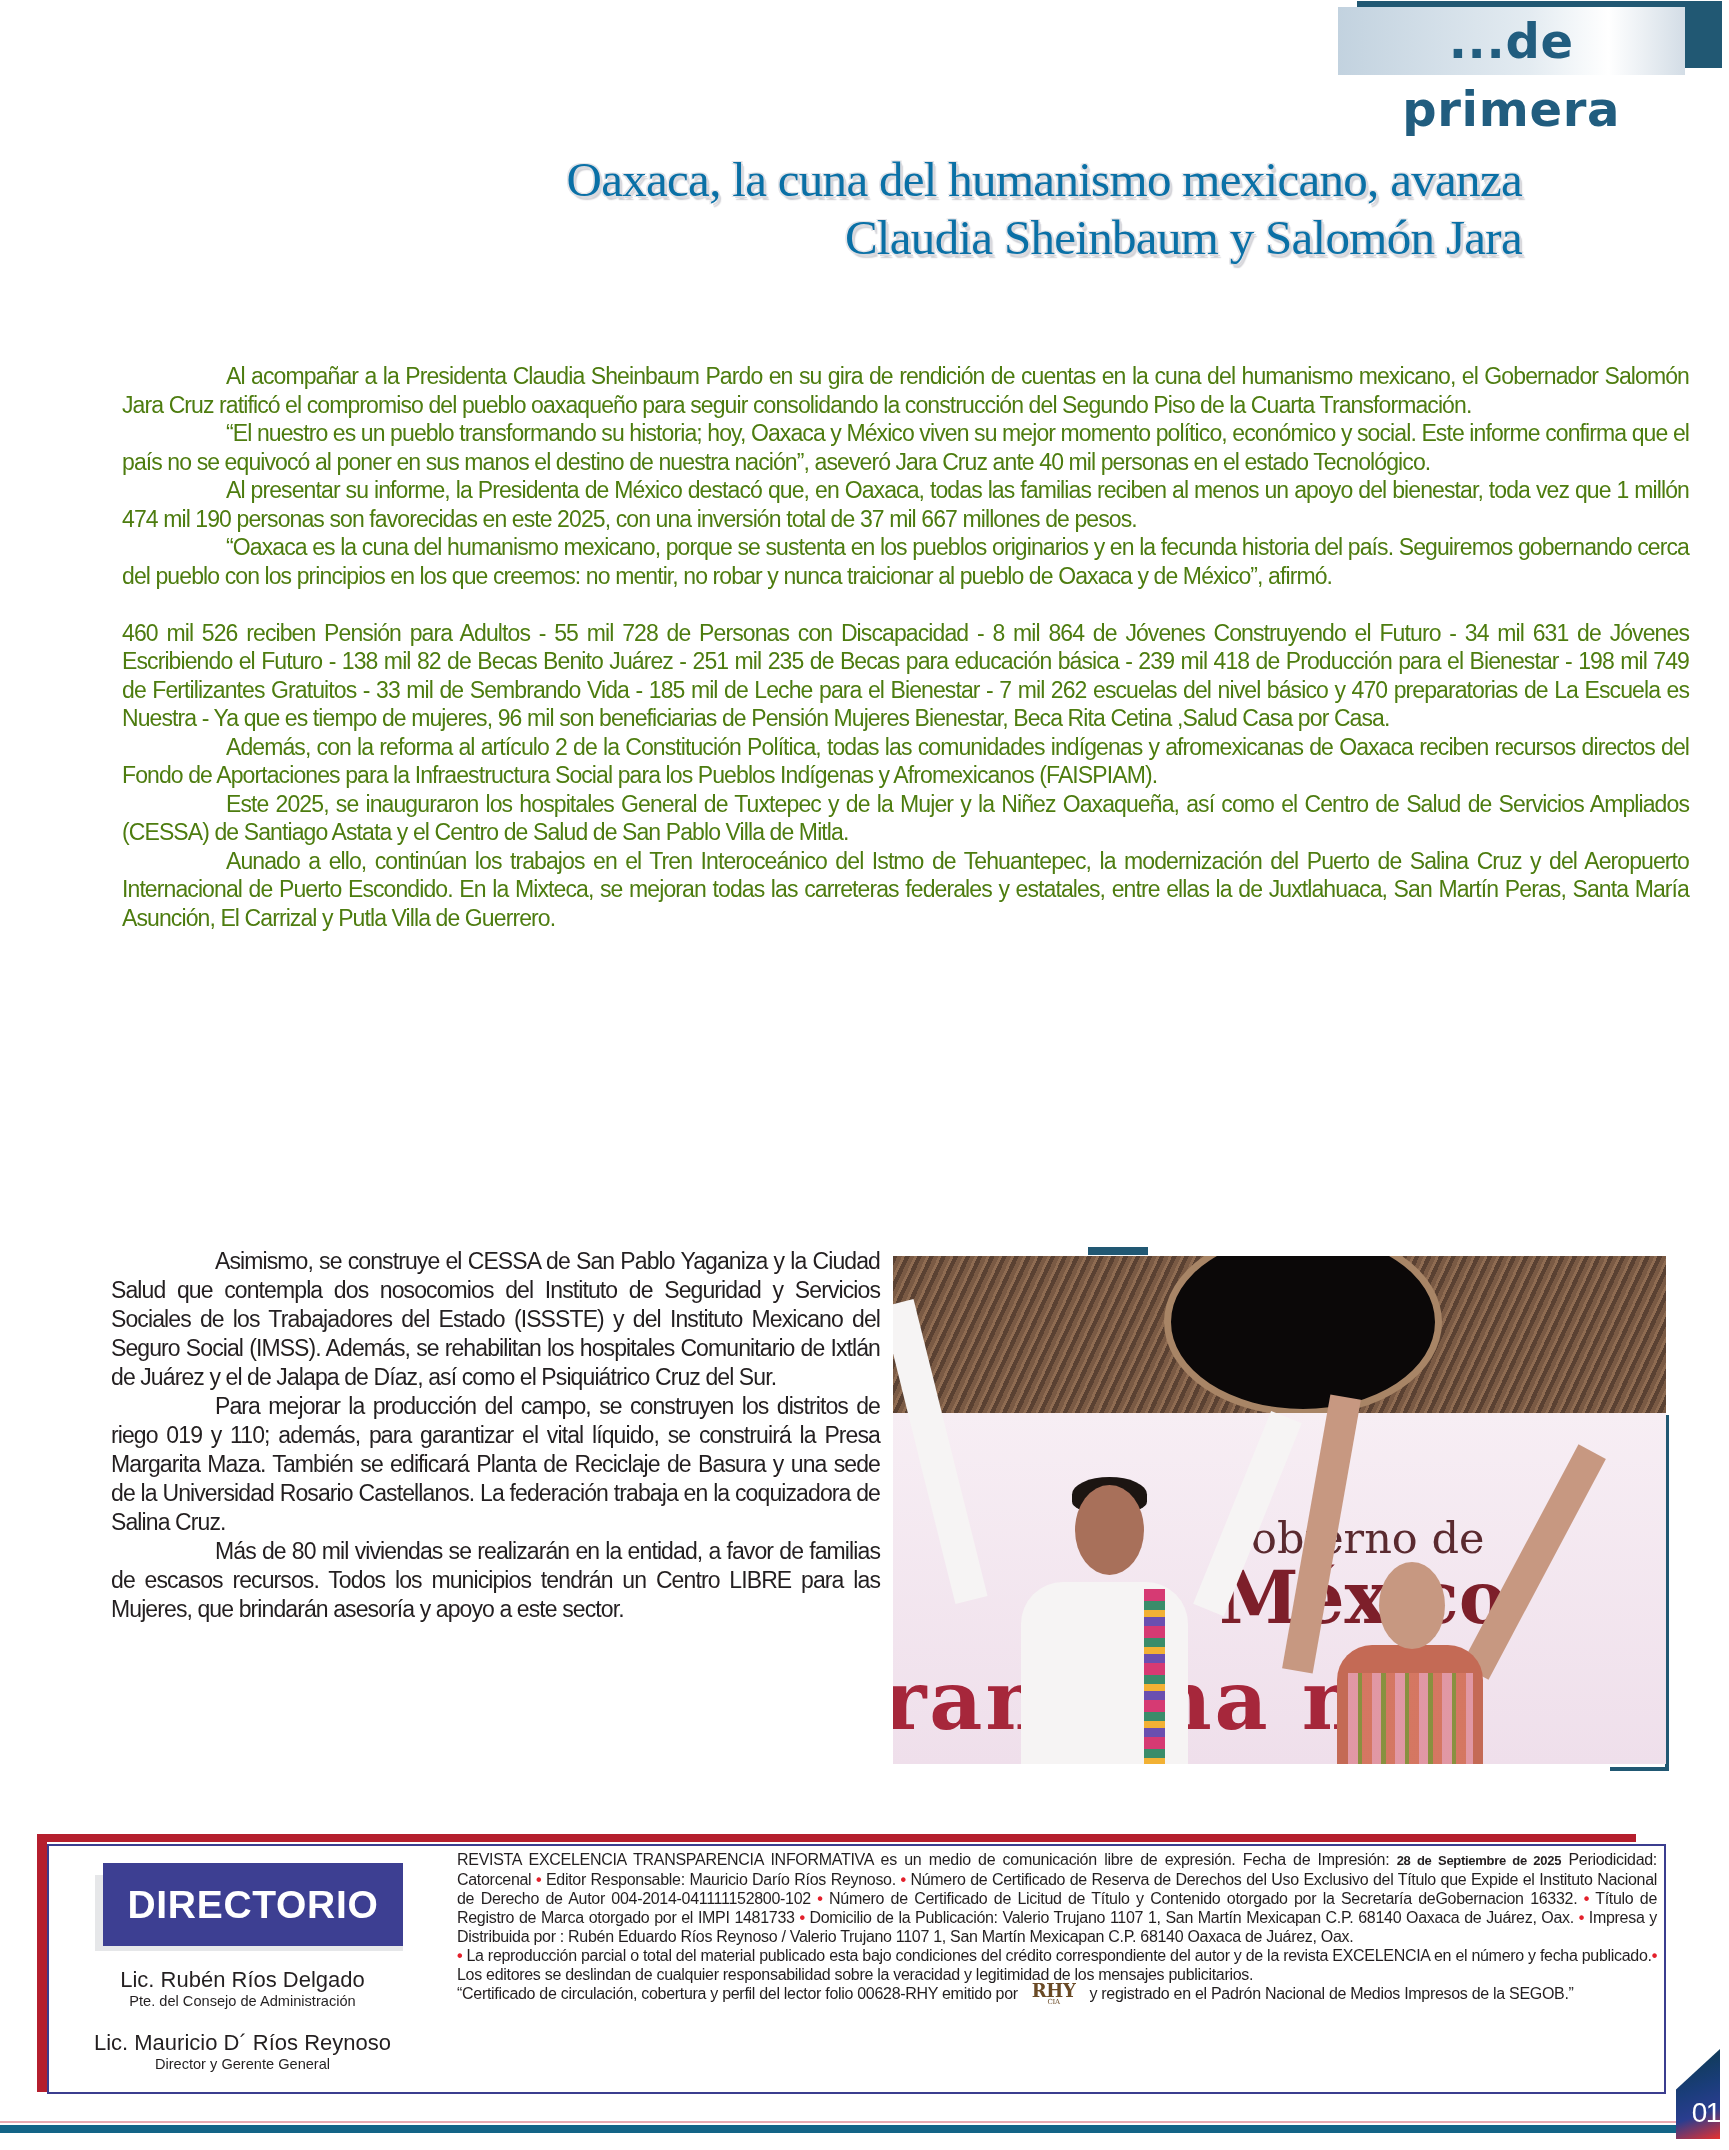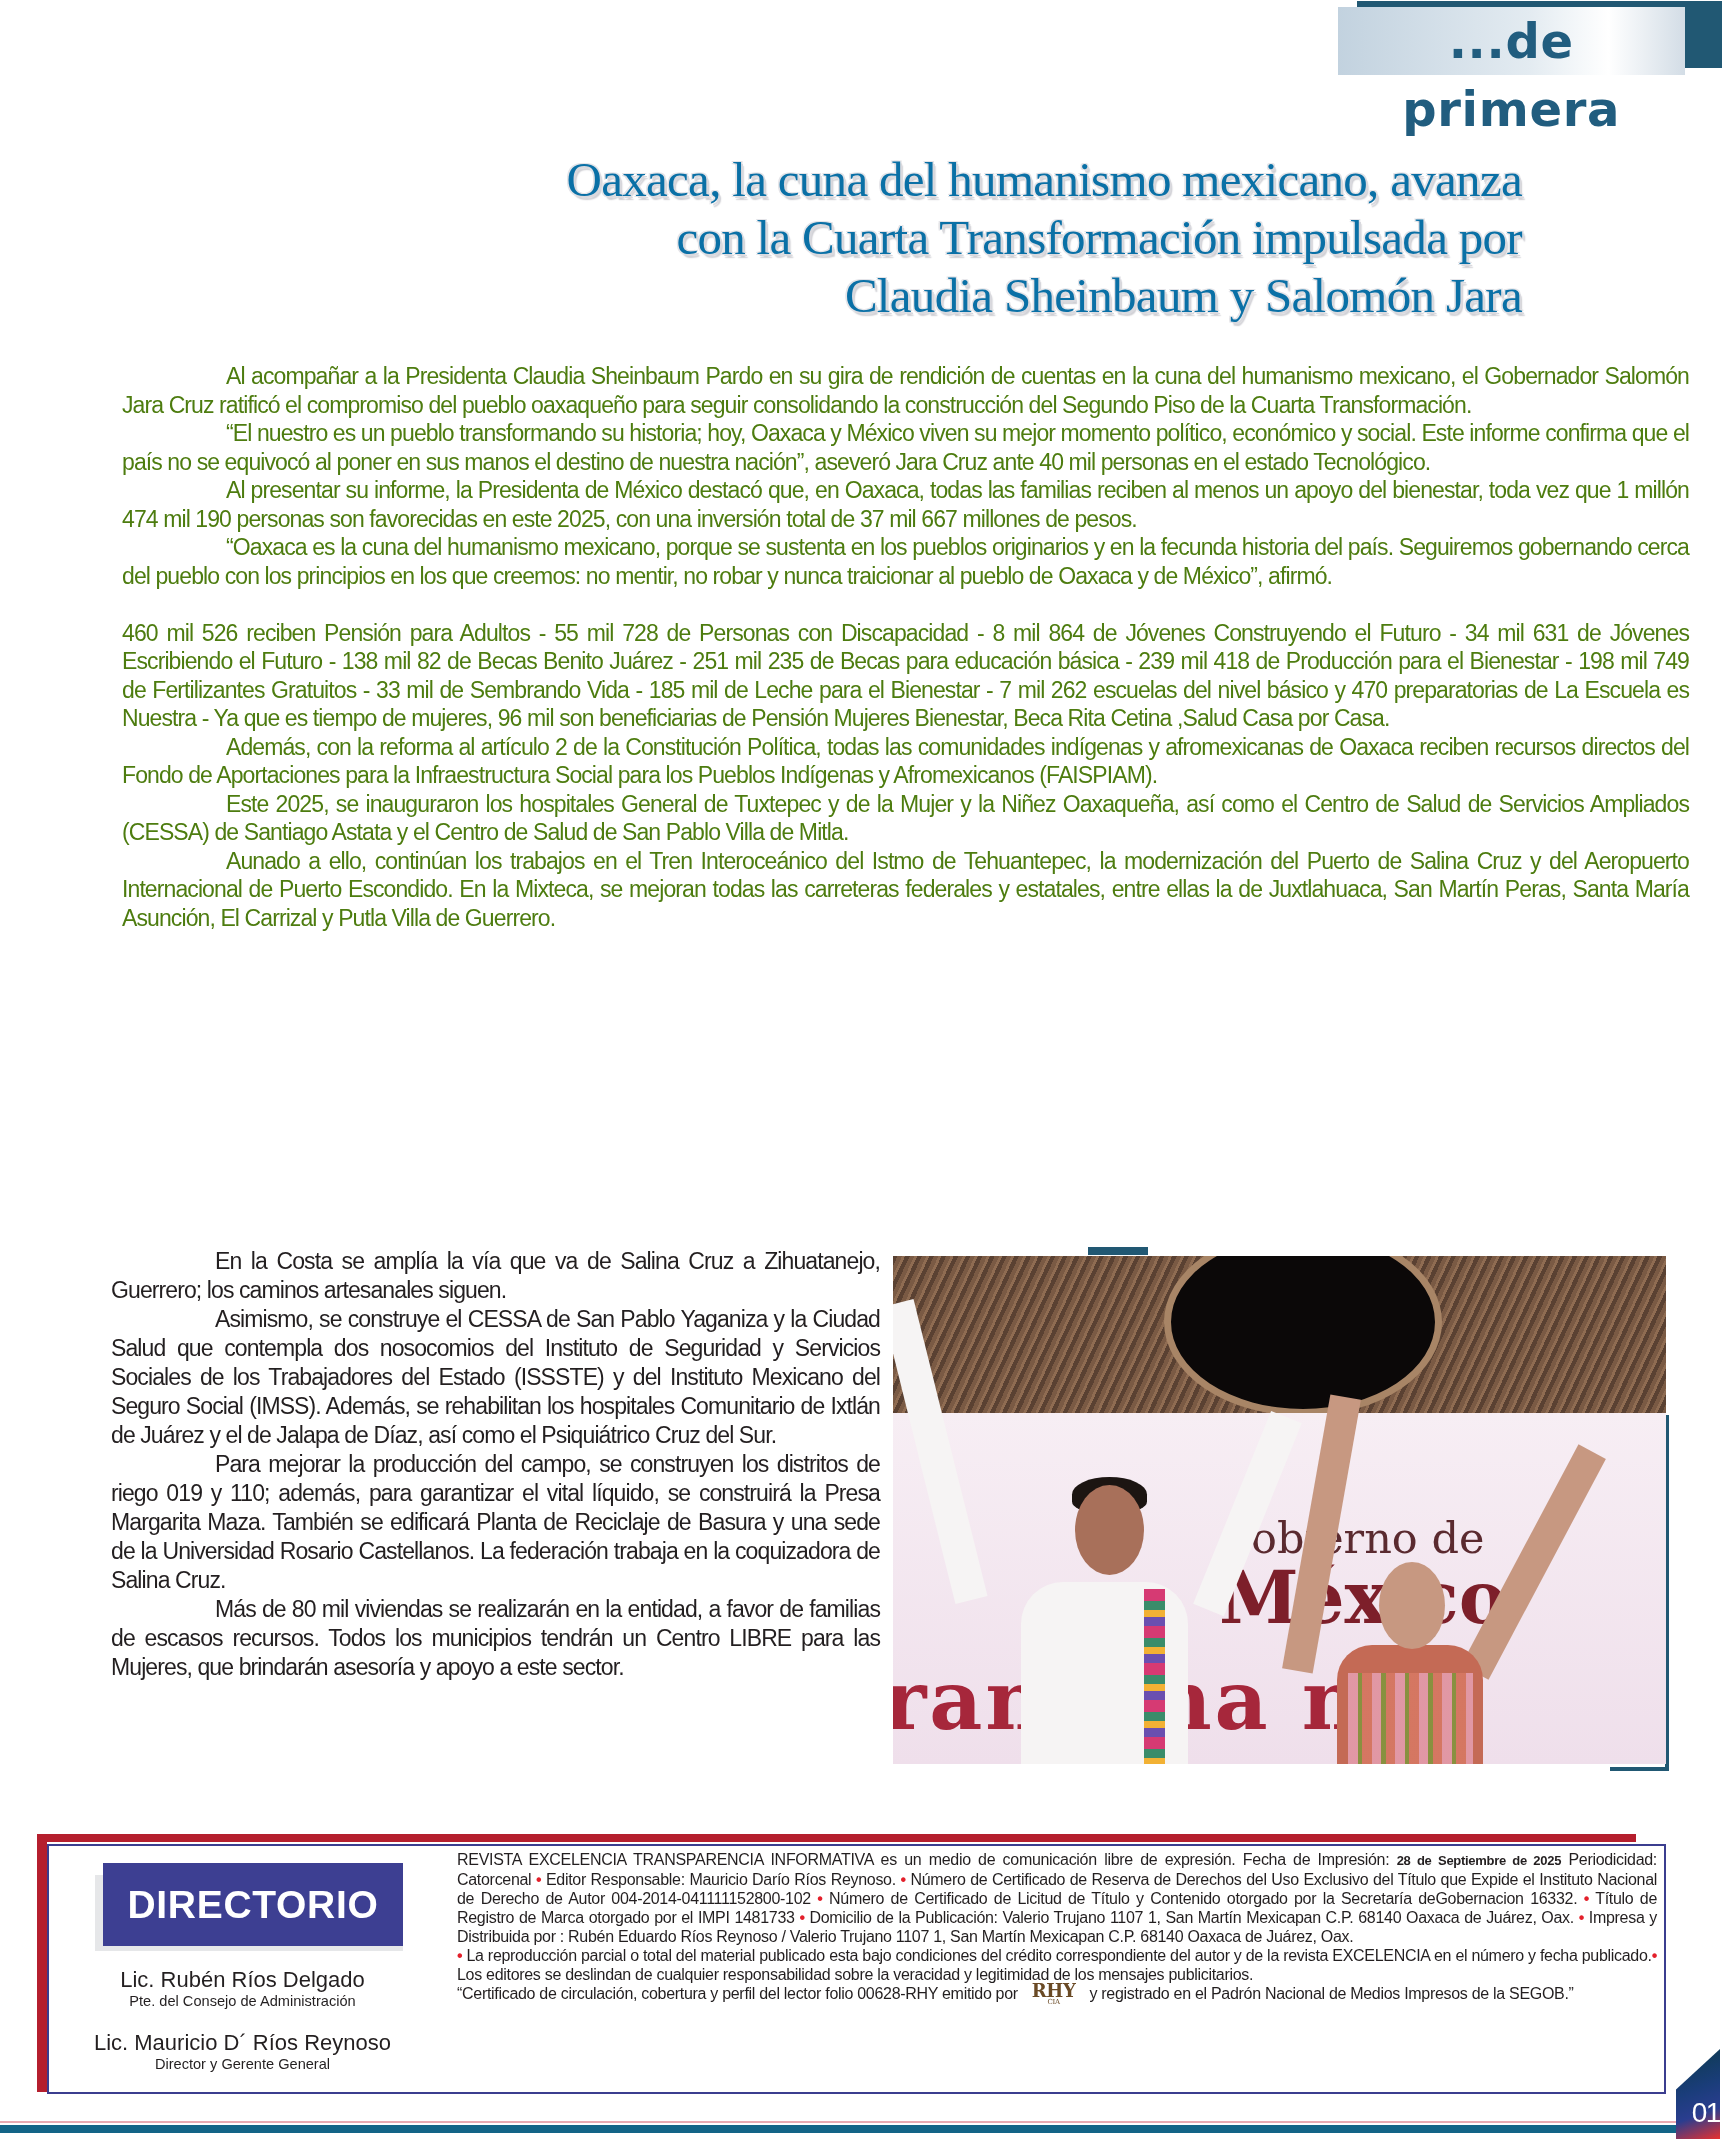--- a/index.html
+++ b/index.html
@@ -99,37 +99,35 @@
 <body>
 
 <div class="section-badge">
   <div class="shadow"></div>
   <div class="plate"></div>
   <div class="label">...de primera</div>
 </div>
 
 <h1 class="headline" style="margin:0;font-weight:normal;">
   <span>Oaxaca, la cuna del humanismo mexicano, avanza</span>
-  <span>con la Cuarta Transformación impulsada por</span>
   <span>Claudia Sheinbaum y Salomón Jara</span>
 </h1>
 
 <div class="body-text body-top">
   <p class="ind">Al acompañar a la Presidenta Claudia Sheinbaum Pardo en su gira de rendición de cuentas en la cuna del humanismo mexicano, el Gobernador Salomón Jara Cruz ratificó el compromiso del pueblo oaxaqueño para seguir consolidando la construcción del Segundo Piso de la Cuarta Transformación.</p>
   <p class="ind">“El nuestro es un pueblo transformando su historia; hoy, Oaxaca y México viven su mejor momento político, económico y social. Este informe confirma que el país no se equivocó al poner en sus manos el destino de nuestra nación”, aseveró Jara Cruz ante 40 mil personas en el estado Tecnológico.</p>
   <p class="ind">Al presentar su informe, la Presidenta de México destacó que, en Oaxaca, todas las familias reciben al menos un apoyo del bienestar, toda vez que 1 millón 474 mil 190 personas son favorecidas en este 2025, con una inversión total de 37 mil 667 millones de pesos.</p>
   <p class="ind">“Oaxaca es la cuna del humanismo mexicano, porque se sustenta en los pueblos originarios y en la fecunda historia del país. Seguiremos gobernando cerca del pueblo con los principios en los que creemos: no mentir, no robar y nunca traicionar al pueblo de Oaxaca y de México”, afirmó.</p>
   <p class="gap">460 mil 526 reciben Pensión para Adultos - 55 mil 728 de Personas con Discapacidad - 8 mil 864 de Jóvenes Construyendo el Futuro - 34 mil 631 de Jóvenes Escribiendo el Futuro - 138 mil 82 de Becas Benito Juárez - 251 mil 235 de Becas para educación básica - 239 mil 418 de Producción para el Bienestar - 198 mil 749 de Fertilizantes Gratuitos - 33 mil de Sembrando Vida - 185 mil de Leche para el Bienestar - 7 mil 262 escuelas del nivel básico y 470 preparatorias de La Escuela es Nuestra - Ya que es tiempo de mujeres, 96 mil son beneficiarias de Pensión Mujeres Bienestar, Beca Rita Cetina ,Salud Casa por Casa.</p>
   <p class="ind">Además, con la reforma al artículo 2 de la Constitución Política, todas las comunidades indígenas y afromexicanas de Oaxaca reciben recursos directos del Fondo de Aportaciones para la Infraestructura Social para los Pueblos Indígenas y Afromexicanos (FAISPIAM).</p>
   <p class="ind">Este 2025, se inauguraron los hospitales General de Tuxtepec y de la Mujer y la Niñez Oaxaqueña, así como el Centro de Salud de Servicios Ampliados (CESSA) de Santiago Astata y el Centro de Salud de San Pablo Villa de Mitla.</p>
   <p class="ind">Aunado a ello, continúan los trabajos en el Tren Interoceánico del Istmo de Tehuantepec, la modernización del Puerto de Salina Cruz y del Aeropuerto Internacional de Puerto Escondido. En la Mixteca, se mejoran todas las carreteras federales y estatales, entre ellas la de Juxtlahuaca, San Martín Peras, Santa María Asunción, El Carrizal y Putla Villa de Guerrero.</p>
 </div>
 
 <div class="body-left">
-  <p class="ind">En la Costa se amplía la vía que va de Salina Cruz a Zihuatanejo, Guerrero; los caminos artesanales siguen.</p>
   <p class="ind">Asimismo, se construye el CESSA de San Pablo Yaganiza y la Ciudad Salud que contempla dos nosocomios del Instituto de Seguridad y Servicios Sociales de los Trabajadores del Estado (ISSSTE) y del Instituto Mexicano del Seguro Social (IMSS). Además, se rehabilitan los hospitales Comunitario de Ixtlán de Juárez y el de Jalapa de Díaz, así como el Psiquiátrico Cruz del Sur.</p>
   <p class="ind">Para mejorar la producción del campo, se construyen los distritos de riego 019 y 110; además, para garantizar el vital líquido, se construirá la Presa Margarita Maza. También se edificará Planta de Reciclaje de Basura y una sede de la Universidad Rosario Castellanos. La federación trabaja en la coquizadora de Salina Cruz.</p>
   <p class="ind">Más de 80 mil viviendas se realizarán en la entidad, a favor de familias de escasos recursos. Todos los municipios tendrán un Centro LIBRE para las Mujeres, que brindarán asesoría y apoyo a este sector.</p>
 </div>
 
 <div class="photo-accent-top"></div>
 <div class="photo-frame-right"></div>
 <div class="photo-frame-bottom"></div>
 <div class="photo">
   <div class="ceiling"></div>

